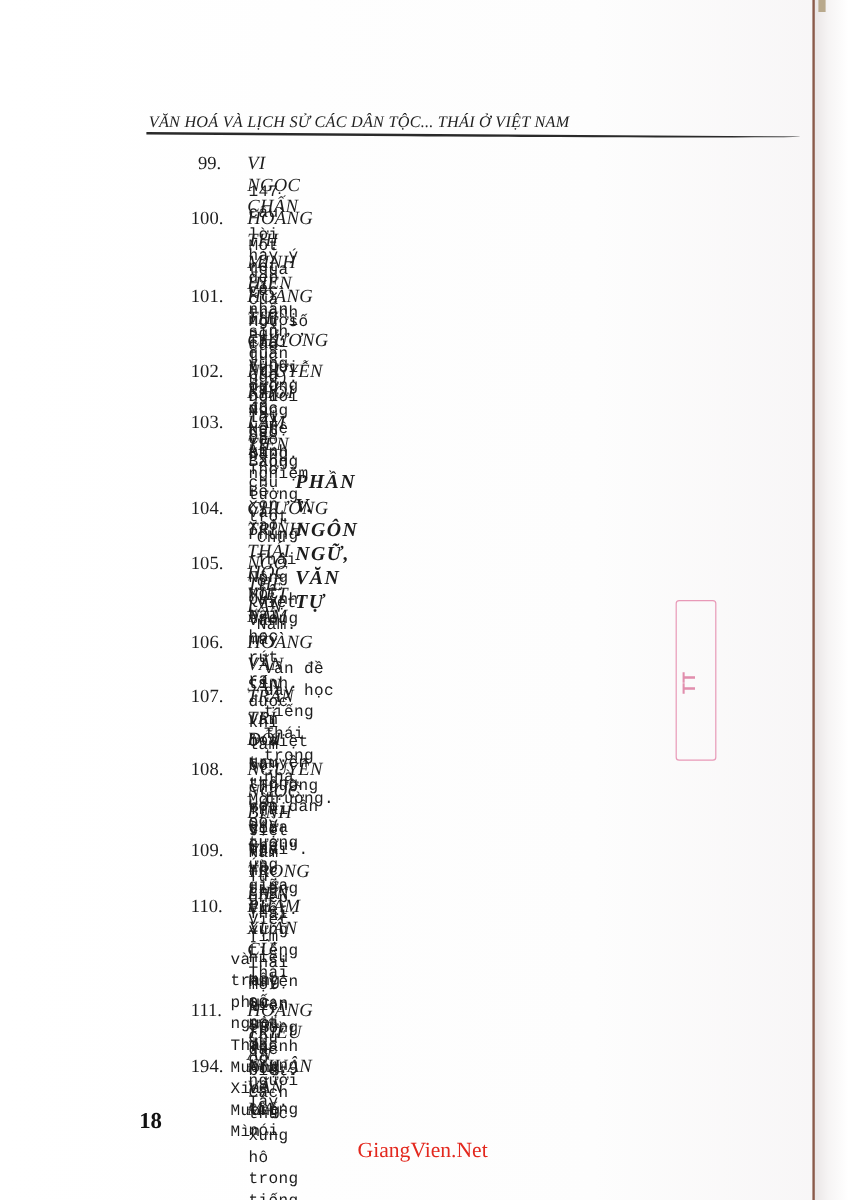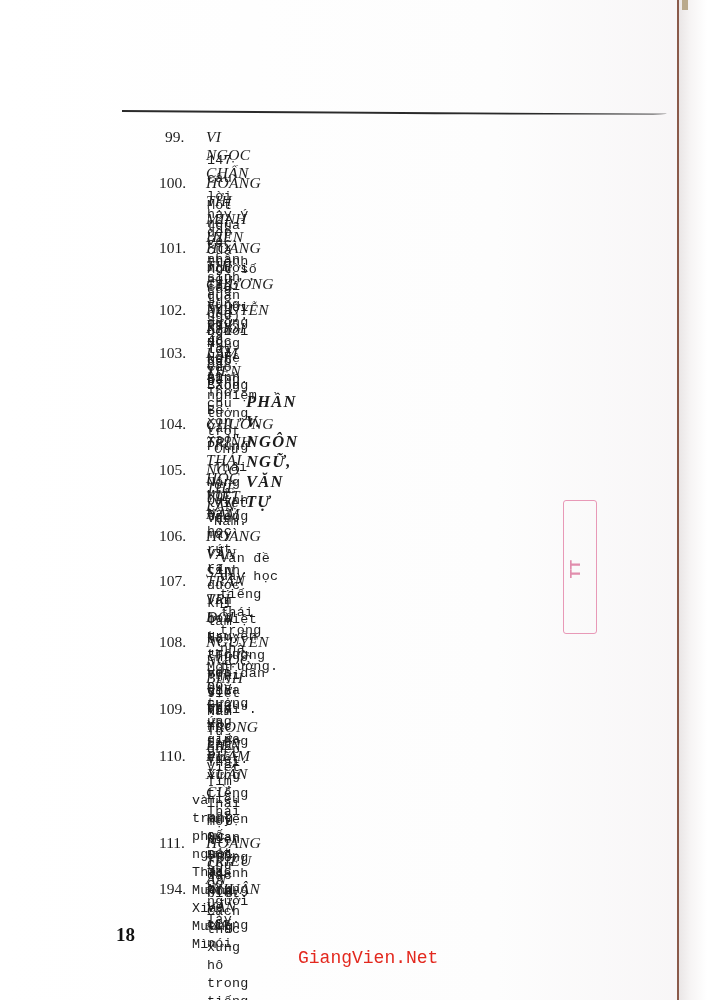--- a/index.html
+++ b/index.html
@@ -52,41 +52,42 @@
   .part {
     position: absolute; font-style: italic; font-weight: bold; font-size: 16.5px;
     letter-spacing: 1.2px; color: #1c1c1c;
   }
   .folio {
     position: absolute; left: 116px; top: 924px; font-weight: bold;
     font-size: 19px; color: #111;
   }
   .watermark {
     position: absolute; left: 298px; top: 948px; font-size: 18px;
-    color: #e3281e; font-family: Liberation Mono, monospace;
+    color: #e3281e; font-family: Liberation Serif, serif;
   }
   .stamp {
     position: absolute; left: 563px; top: 500px; width: 32px; height: 132px;
     border: 1.5px solid rgba(226, 120, 160, 0.75); border-radius: 3px;
   }
   .stamp-text {
     position: absolute; left: 566px; top: 560px; width: 28px;
     color: rgba(214, 95, 140, 0.7); font-family: "Liberation Sans", sans-serif;
     font-size: 15px; font-weight: bold; writing-mode: vertical-rl;
     transform: rotate(180deg);
   }
 </style>
 </head>
 <body>
 
 <div class="page">
   <div class="spine-shade"></div>
   <div class="spine-line"></div>
   <div class="top-tab"></div>
 
+  <div class="running-head">VĂN HOÁ VÀ LỊCH SỬ CÁC DÂN TỘC... THÁI Ở VIỆT NAM</div>
   <div class="head-rule"></div>
 
   <div class="stamp"></div>
   <div class="stamp-text">TT</div>
 
   <div class="toc">
 
     <div class="num" style="left:165px;top:128px">99.</div>
     <div class="author" style="left:206px;top:128px">VI NGỌC CHẤN</div>
     <div class="title" style="left:207px;top:152px">147 câu lời hay ý đẹp của người Thái vùng đường 48 Nghệ An.</div>

